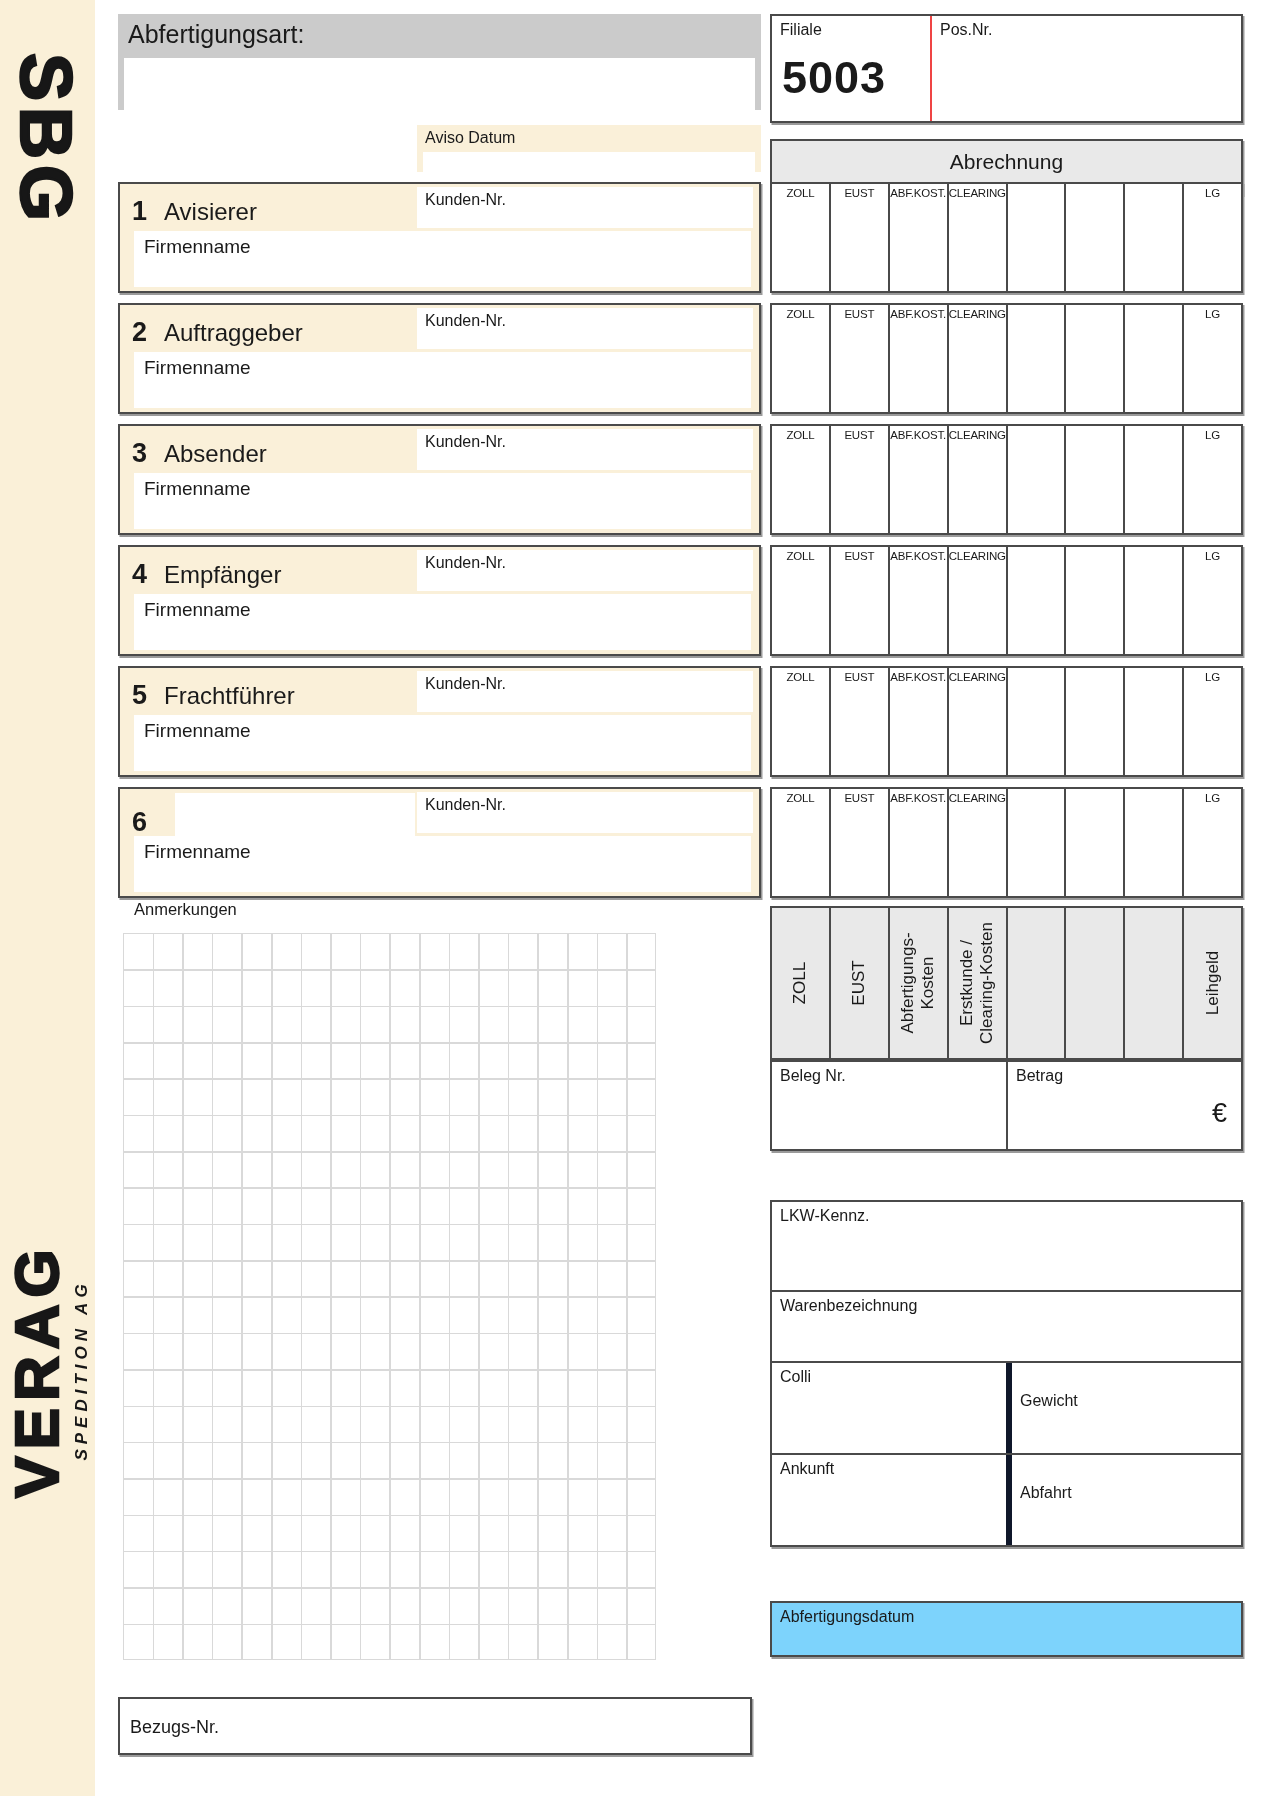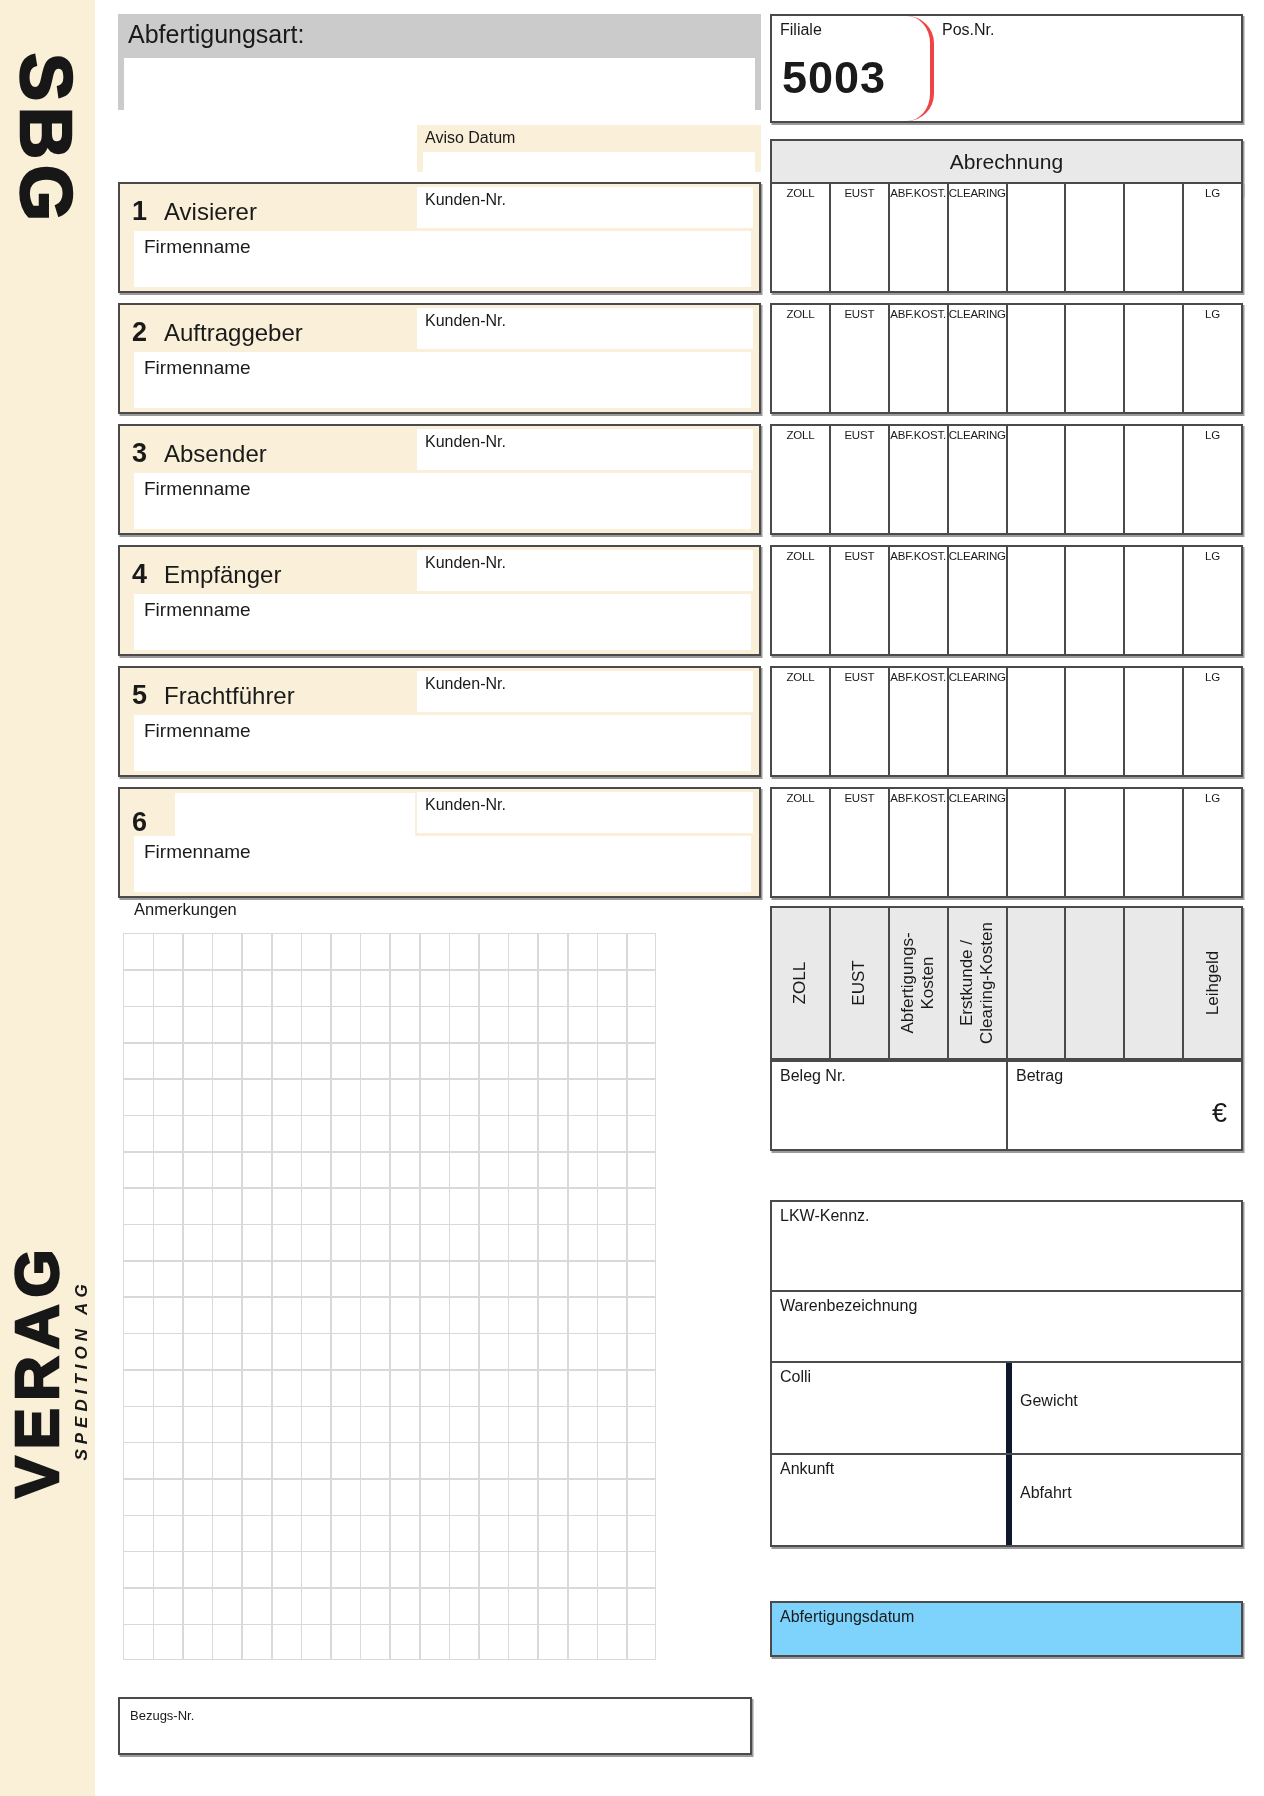--- a/index.html
+++ b/index.html
@@ -27,21 +27,21 @@
   
   .fbox{border:2px solid #4a4a4a;background:#ffffff;box-shadow:1.5px 2px 0 #9a9a9a;}
 
   
   .abf-gray{left:118px;top:14px;width:643px;height:96px;background:#cbcbcb;}
   .abf-label{position:absolute;left:10px;top:6px;font-size:25px;}
   .abf-input{position:absolute;left:6px;top:44px;width:631px;height:58px;background:#ffffff;}
 
   
   .filiale-box{left:770px;top:14px;width:473px;height:109px;display:flex;}
-  .filiale-cell{width:158px;border-right:4px solid #ef4444;position:relative;border-radius:27px;}
+  .filiale-cell{width:158px;border-right:2px solid #ef4444;position:relative;}
   .pos-cell{flex:1;position:relative;}
   .cell-label{position:absolute;left:8px;top:5px;font-size:16px;}
   .filiale-value{position:absolute;left:10px;top:36px;font-size:45px;font-weight:bold;letter-spacing:1px;}
 
   
   .aviso-box{left:417px;top:125px;width:344px;height:47px;background:#faf0d9;}
   .aviso-label{position:absolute;left:8px;top:4px;font-size:16px;}
   .aviso-input{position:absolute;left:6px;top:27px;width:332px;height:26px;background:#ffffff;}
 
   
@@ -92,21 +92,21 @@
   .ship-box{left:770px;top:1200px;width:473px;}
   .ship-row{position:relative;border-top:2px solid #4a4a4a;}
   .ship-row:first-child{border-top:none;}
   .ship-split{display:flex;}
   .ship-left{width:234px;border-right:6px solid #0f172a;position:relative;}
   .ship-right{flex:1;position:relative;margin-top:24px;}
 
   
   .datum-box{left:770px;top:1601px;width:473px;}
   .bezug-box{left:118px;top:1697px;width:634px;height:58px;position:relative;}
-  .bezug-label{position:absolute;left:10px;top:9px;font-size:13px;}
+  .bezug-label{position:absolute;left:10px;top:18px;font-size:18px;}
 </style>
 </head>
 <body>
 
 <div class="abs stripe">
   <div class="abs logo-anchor" style="left:46px;top:140px;">
     <div class="logo-inner sbg-text">SBG</div>
   </div>
   <div class="abs logo-anchor" style="left:49px;top:1370px;">
     <div class="verag-block">

